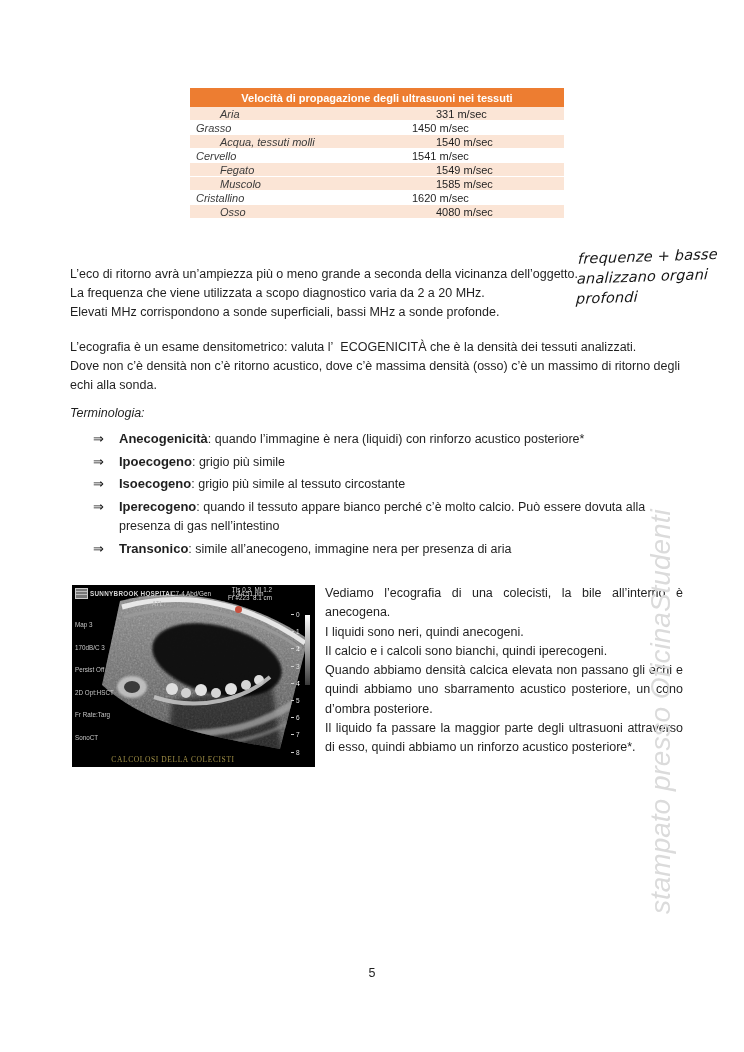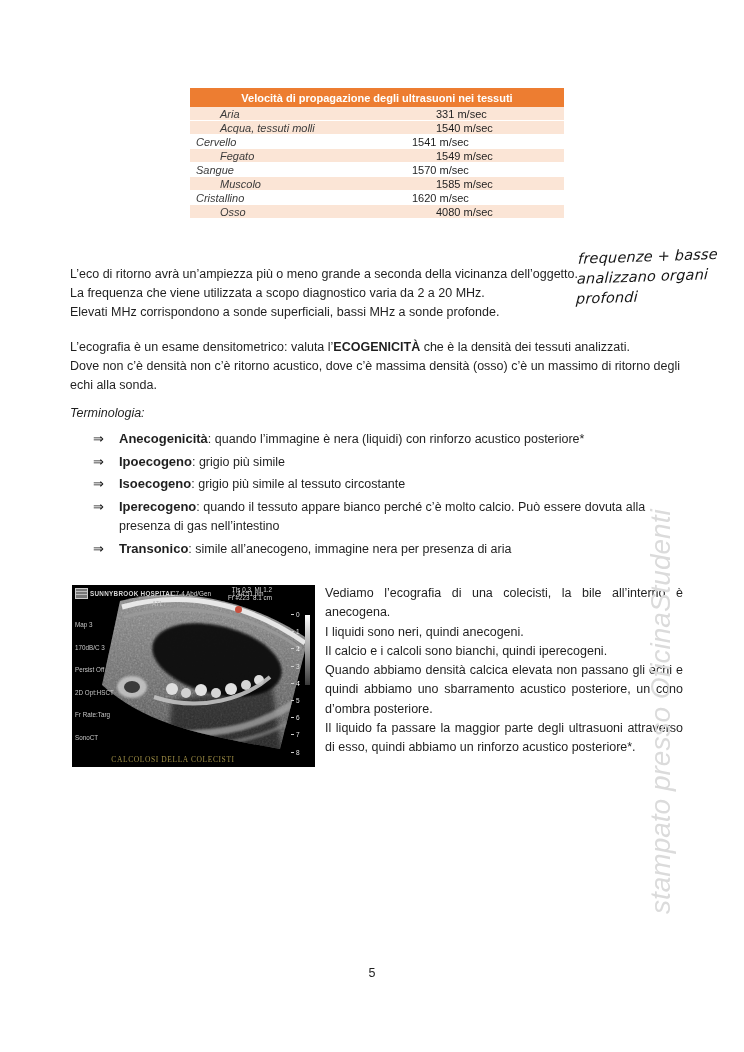--- a/index.html
+++ b/index.html
@@ -14,21 +14,21 @@
     text-align:center;padding:3px 6px;height:13px;
   }
   .vel-table td{font-size:11px;padding:0 6px;height:13px;border-bottom:1px solid #fff;}
   .vel-table td.tissue{font-style:italic;width:180px;color:#3b3b3b;}
   .vel-table tr.alt td{background:#FBE5D6;padding-left:30px;}
   
   .para{position:absolute;left:70px;width:616px;font-size:12.5px;line-height:19px;}
   .p1{top:231px;}
   .p2{top:265px;}
   .p3{top:338px;}
-  .bold{font-weight:bold;}
+  .bold{font-weight:normal;margin-left:7px;}
   .terminologia{position:absolute;left:70px;top:406px;font-size:12.5px;font-style:italic;}
   .bullets{position:absolute;left:93px;top:429px;width:592px;list-style:none;margin:0;padding:0;}
   .bullets li{display:flex;margin-bottom:2px;line-height:19.5px;font-size:12.5px;}
   .bullets .arrow{flex:none;width:26px;font-size:13px;color:#111;}
   .bullets .term{font-weight:bold;font-size:13px;}
   
   .handwriting{
     position:absolute;left:577px;top:246px;width:160px;
     font-family:"DejaVu Sans",sans-serif;font-style:italic;font-size:14.5px;line-height:20px;
     color:#141414;transform:rotate(-2deg) skewX(-5deg);letter-spacing:.2px;
@@ -78,35 +78,35 @@
     <thead>
       <tr>
           <th colspan="2">Velocità di propagazione degli ultrasuoni nei tessuti</th>
         </tr>
     </thead>
     <tbody>
       <tr class="alt">
           <td class="tissue">Aria</td>
           <td>331 m/sec</td>
         </tr>
+      <tr>
+          <td class="tissue">Grasso</td>
+          <td>1450 m/sec</td>
+        </tr>
       <tr class="alt">
           <td class="tissue">Acqua, tessuti molli</td>
           <td>1540 m/sec</td>
         </tr>
       <tr>
           <td class="tissue">Cervello</td>
           <td>1541 m/sec</td>
         </tr>
       <tr class="alt">
           <td class="tissue">Fegato</td>
           <td>1549 m/sec</td>
-        </tr>
-      <tr>
-          <td class="tissue">Sangue</td>
-          <td>1570 m/sec</td>
         </tr>
       <tr class="alt">
           <td class="tissue">Muscolo</td>
           <td>1585 m/sec</td>
         </tr>
       <tr>
           <td class="tissue">Cristallino</td>
           <td>1620 m/sec</td>
         </tr>
       <tr class="alt">

